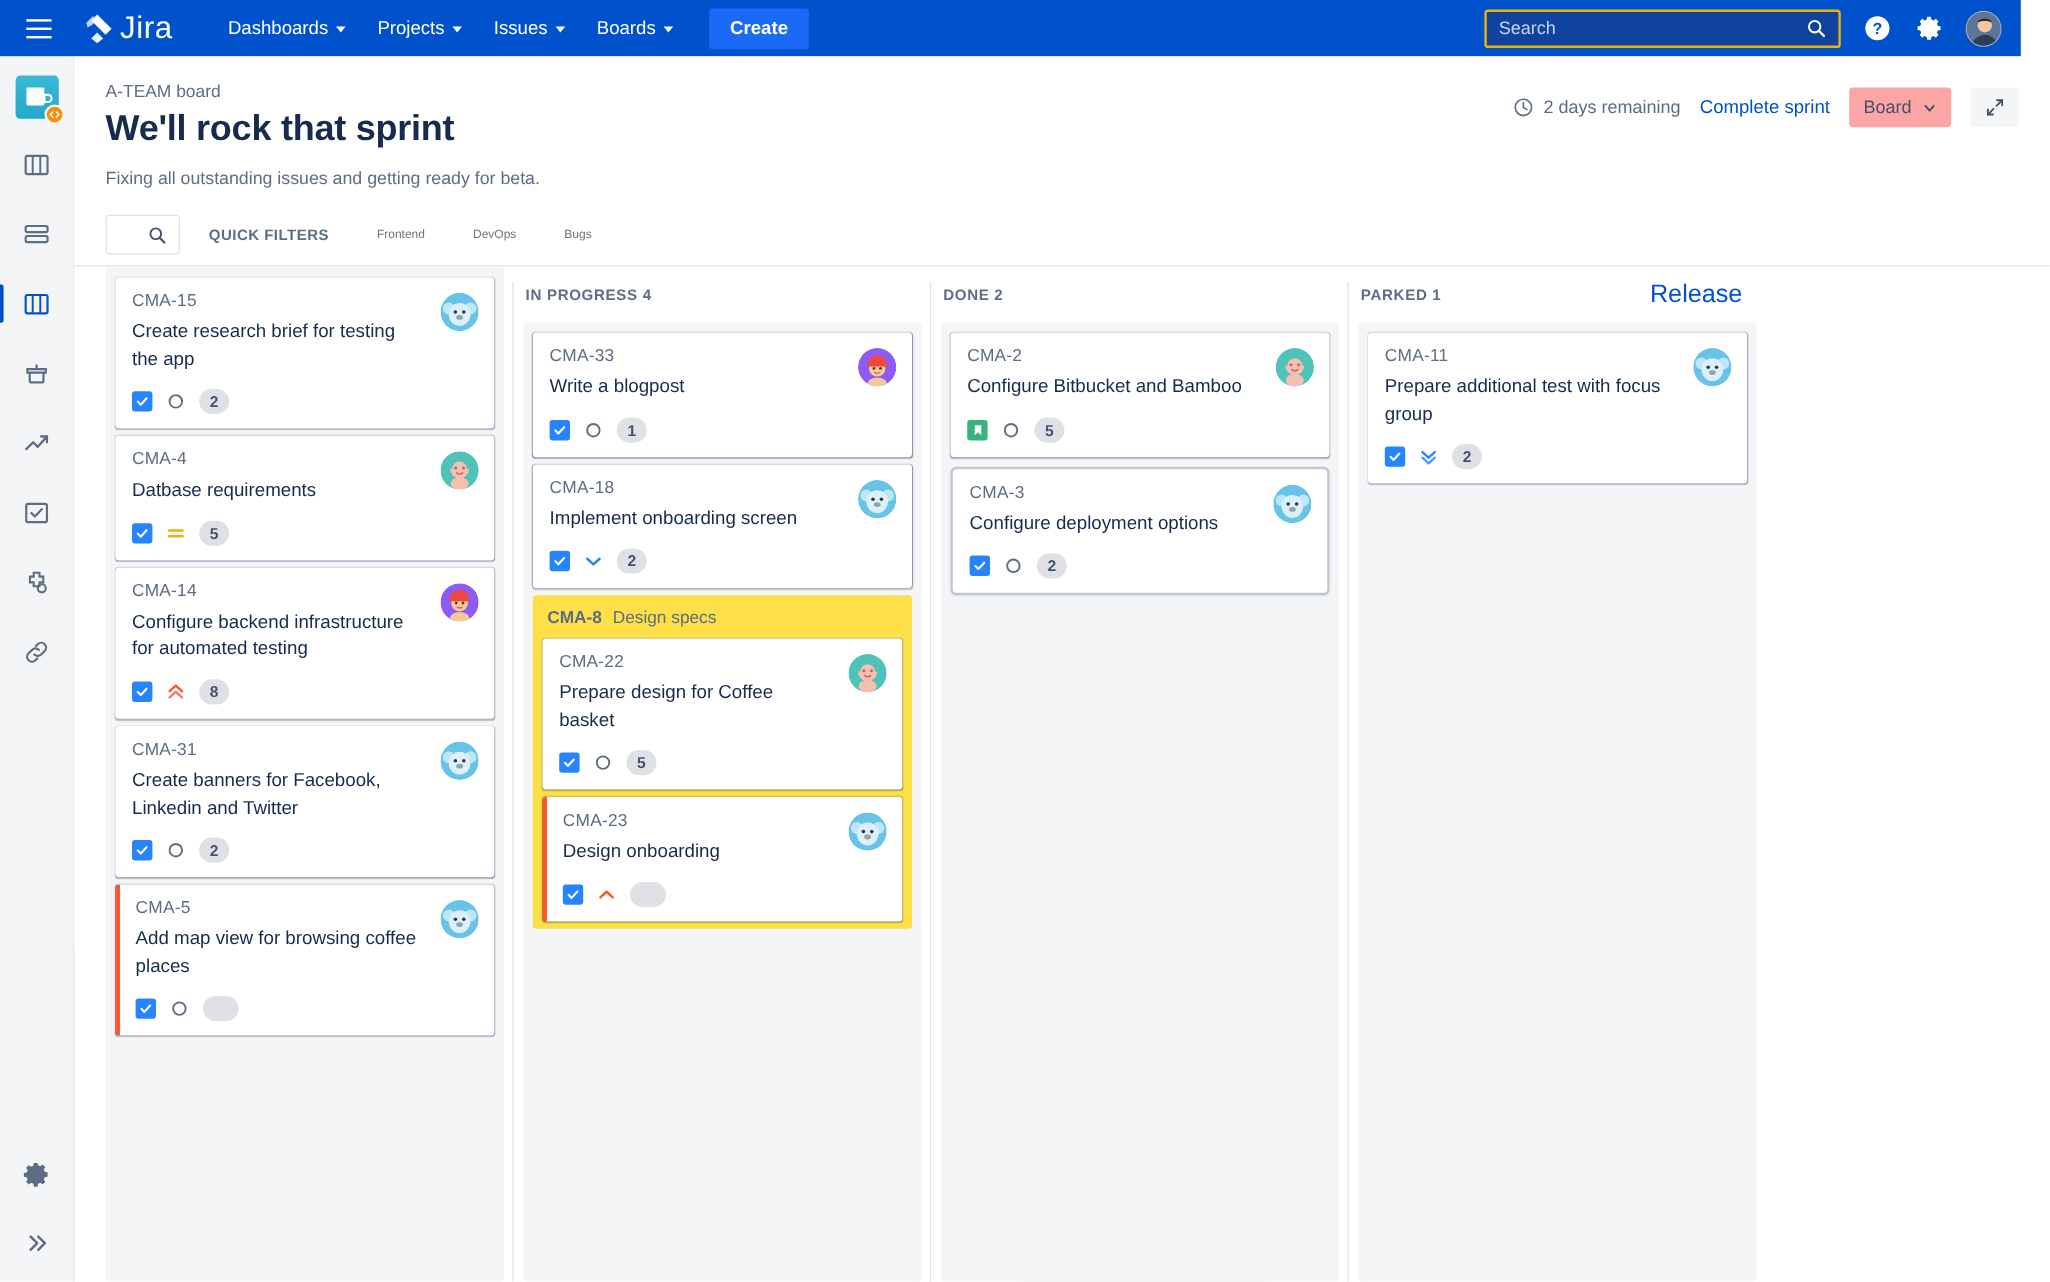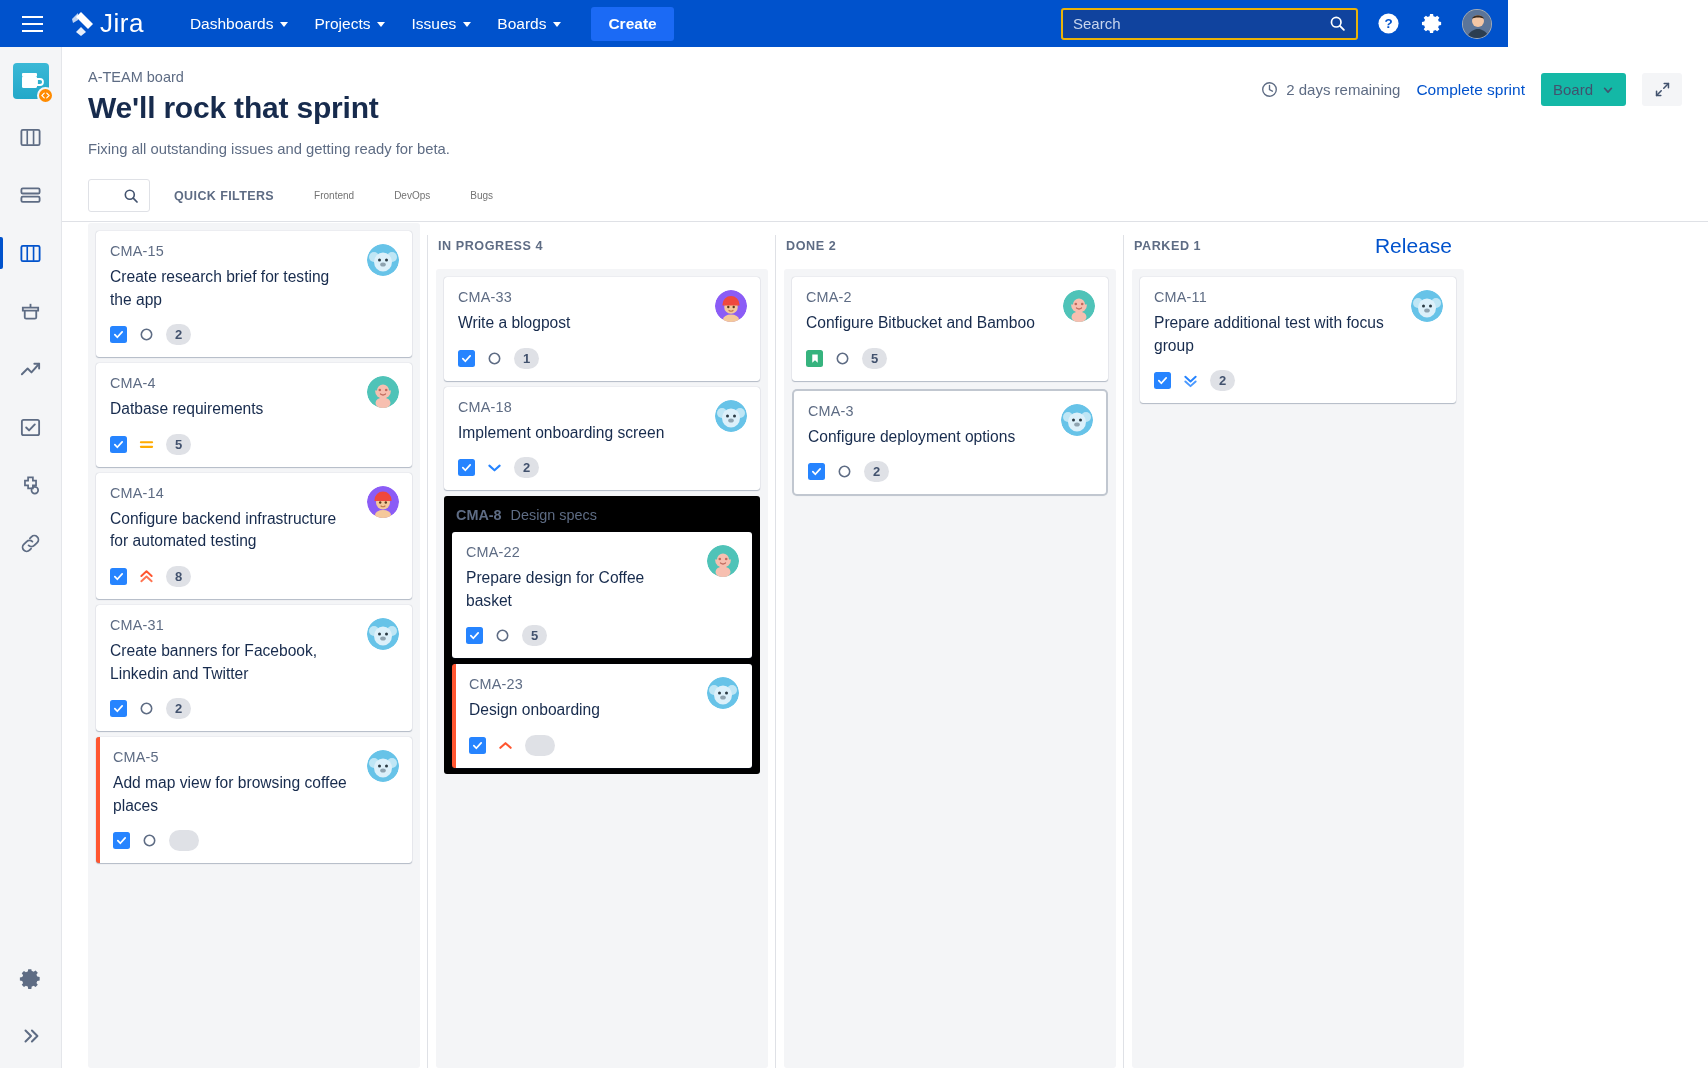--- a/index.html
+++ b/index.html
@@ -6,21 +6,21 @@
   html, body {
     width: 1708px; height: 1068px;
     font-family: "Liberation Sans", sans-serif;
     background: #ffffff;
     overflow: hidden;
     -webkit-font-smoothing: antialiased;
   }
 
   
   .topnav {
-    position: absolute; top: 0; left: 0; width: 1508px; height: 47px;
+    position: absolute; top: 0; left: 0; width: 1684px; height: 47px;
     background: #0052CC;
     display: flex; align-items: center;
   }
   .nav-burger {
     width: 40px; height: 47px; display: flex; align-items: center; justify-content: center;
     margin-left: 12px; cursor: pointer;
   }
   .nav-burger span {
     display: block; width: 21px; height: 2px; background: #fff; position: relative;
   }
@@ -105,21 +105,21 @@
     font-size: 30px; color: #172B4D; font-weight: bold; margin-top: 6px; letter-spacing: -0.2px;
   }
   .board-desc { font-size: 14.8px; color: #5E6C84; margin-top: 16px; }
 
   .head-right {
     position: absolute; right: 26px; top: 26px; display: flex; align-items: center; gap: 16px;
   }
   .days-remaining { display: flex; align-items: center; gap: 8px; font-size: 15px; color: #5E6C84; }
   .complete-sprint { font-size: 15.5px; color: #0052CC; cursor: pointer; }
   .board-select {
-    background: #14b8a6; border: none; border-radius: 3px; height: 33px; padding: 0 12px;
+    background: #fca5a5; border: none; border-radius: 3px; height: 33px; padding: 0 12px;
     display: flex; align-items: center; gap: 9px; font-size: 15px; color: #42526E; cursor: pointer;
   }
   .expand-btn {
     background: #F4F5F7; border: none; border-radius: 3px; width: 40px; height: 33px;
     display: flex; align-items: center; justify-content: center; cursor: pointer;
   }
 
   
   .filters { display: flex; align-items: center; gap: 0; padding: 22px 26px 0 26px; }
   .filter-search {
@@ -185,21 +185,21 @@
   .pri { width: 17px; height: 17px; display: flex; align-items: center; justify-content: center; }
   .estimate {
     min-width: 25px; height: 21px; border-radius: 11px; background: #DFE1E6;
     color: #42526E; font-size: 13px; font-weight: bold;
     display: flex; align-items: center; justify-content: center; padding: 0 8px;
   }
   .estimate.ghost { background: #DFE1E6; width: 30px; padding: 0; }
 
   
   .epic-group {
-    background: #000000; border-radius: 3px; padding: 0 0 6px 0;
+    background: #fde047; border-radius: 3px; padding: 0 0 6px 0;
   }
   .epic-head {
     padding: 11px 12px 9px 12px; display: flex; align-items: center; gap: 9px;
   }
   .epic-key { font-size: 14.4px; color: #5E6C84; font-weight: bold; }
   .epic-name { font-size: 14.4px; color: #5E6C84; }
   .epic-cards { padding: 0 8px; display: flex; flex-direction: column; gap: 6px; }
 
   .col-divider {
     position: absolute; right: 0; top: 12px; bottom: 0; width: 1px; background: #DFE1E6;

